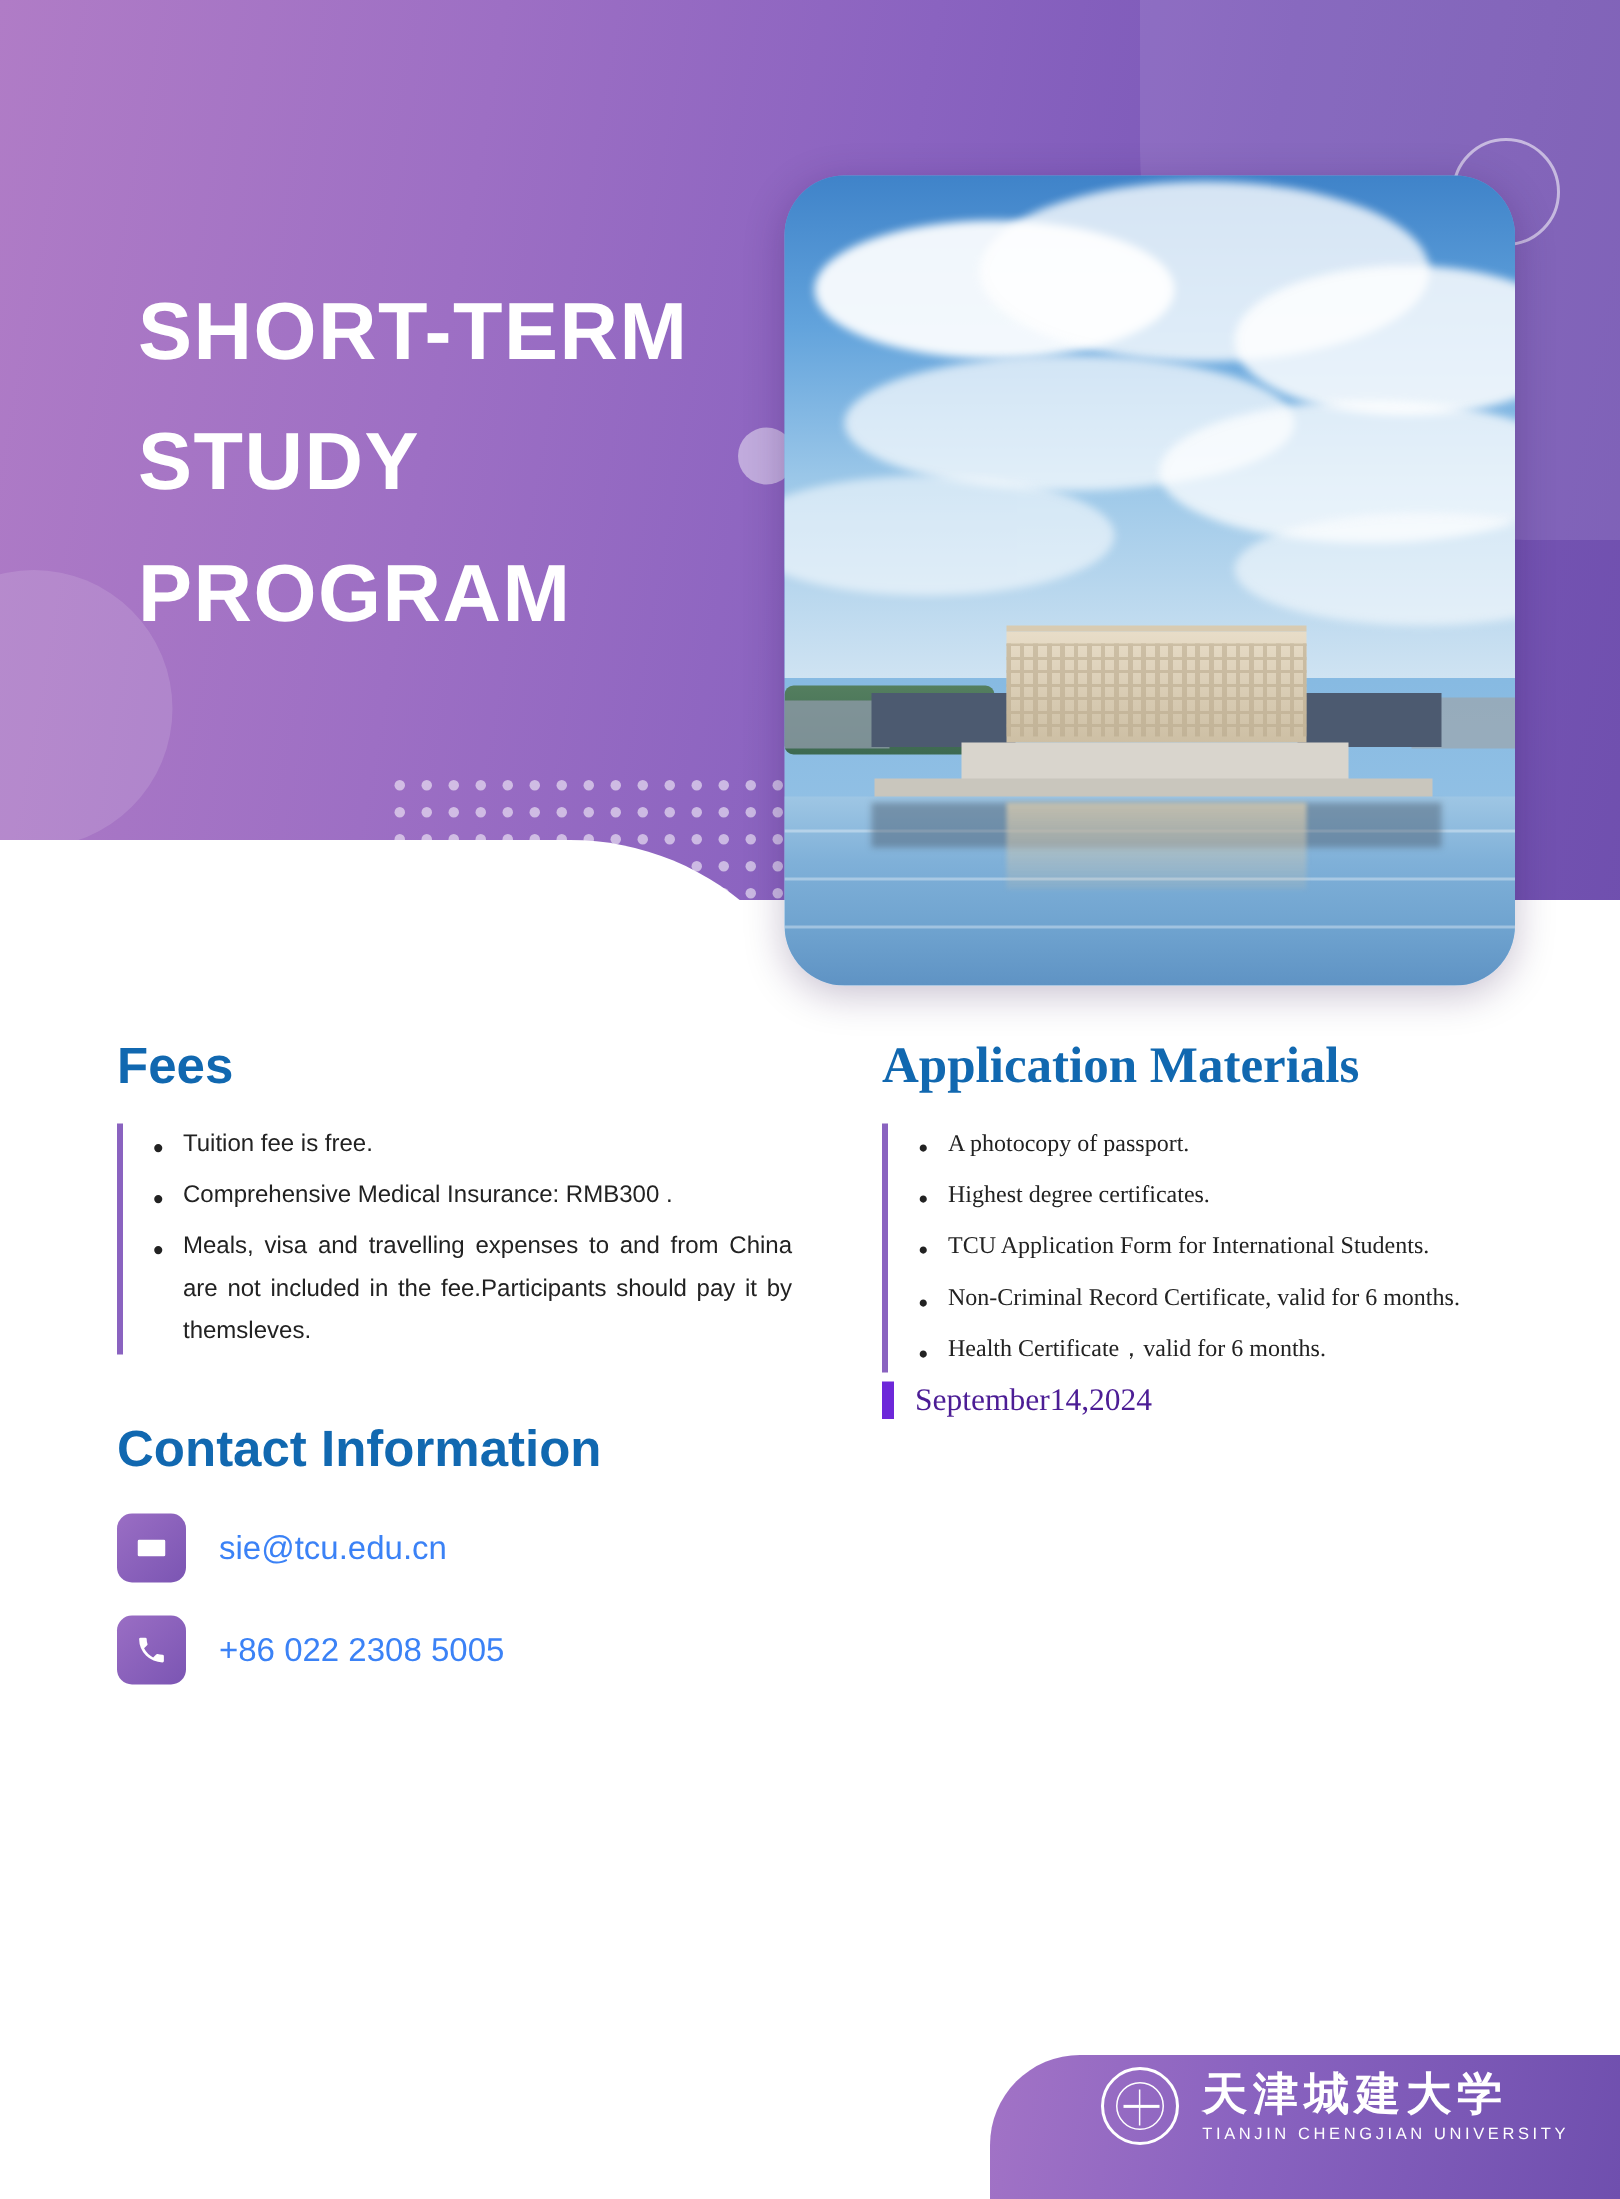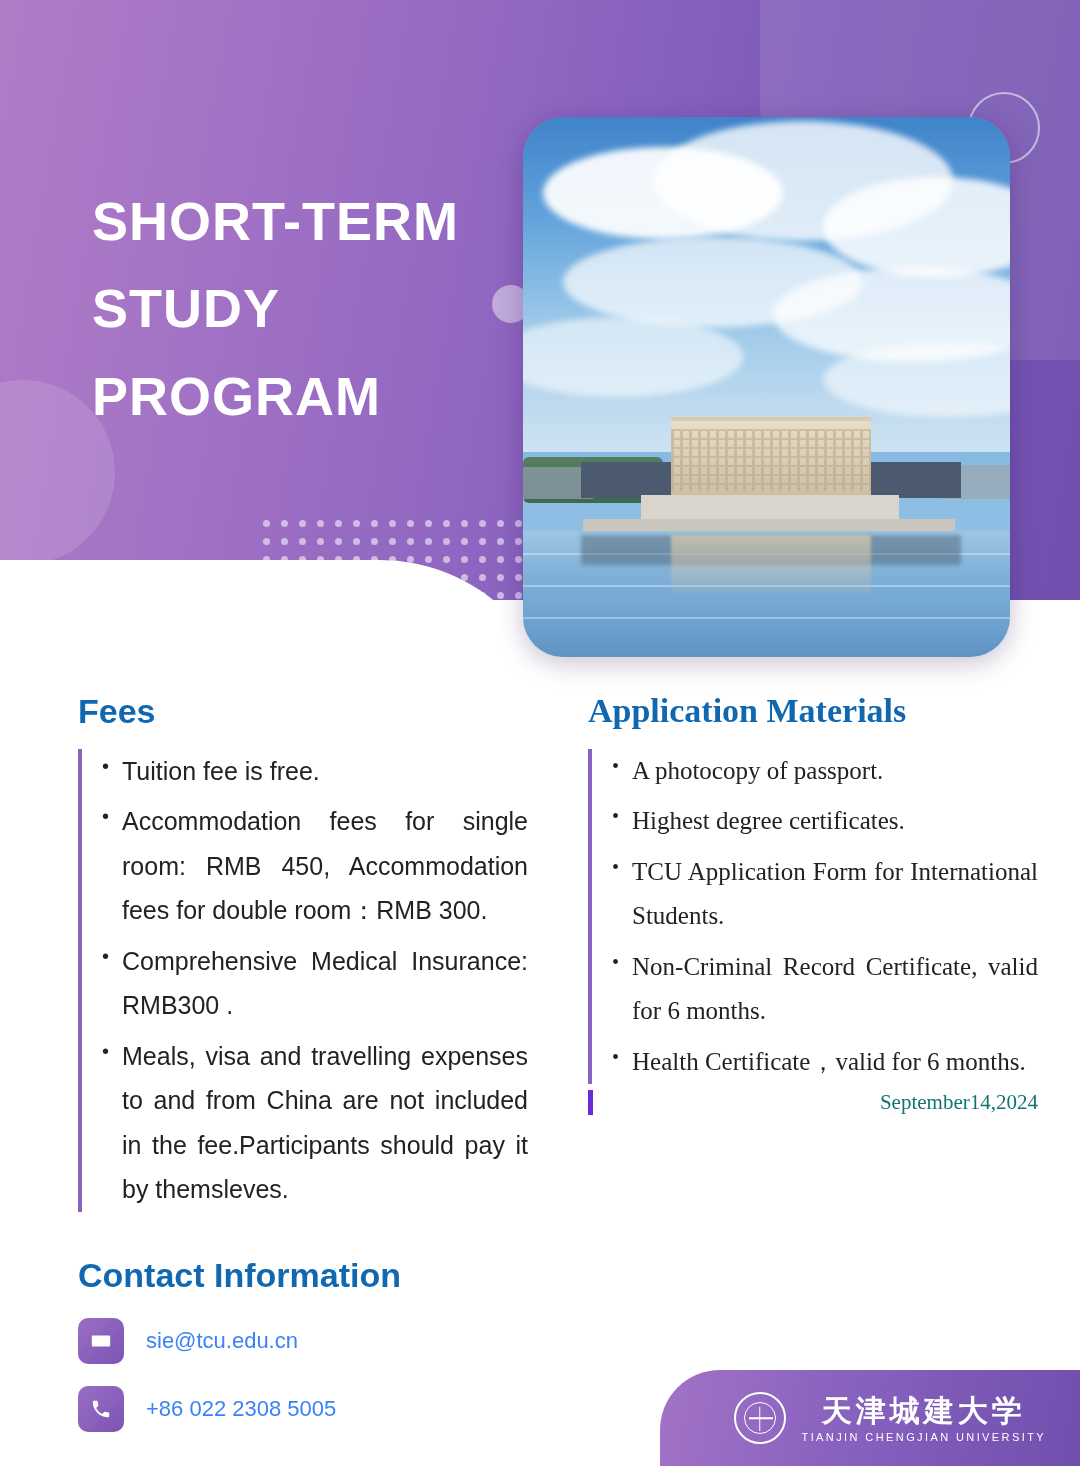--- a/index.html
+++ b/index.html
@@ -118,52 +118,52 @@
 
   h2.sec {
     color:#1168b0; font-size:34px; font-weight:bold; margin:0 0 16px 0; line-height:1.25;
   }
   .bar-list {
     border-left:4px solid #8a63c0; padding-left:16px; margin:0;
   }
   ul.items { list-style:none; margin:0; padding:0; }
   ul.items li {
     position:relative; padding-left:24px; margin-bottom:6px;
-    font-size:25px; color:#222; line-height:1.78; text-align:justify;
+    font-size:16px; color:#222; line-height:1.78; text-align:justify;
   }
   ul.items li::before {
     content:"\2022"; position:absolute; left:4px; top:0; color:#222; font-size:20px;
   }
 
   
   .contact-row { display:flex; align-items:center; margin-top:22px; }
   .ic {
     width:46px; height:46px; border-radius:10px;
     background:linear-gradient(135deg,#9a6ec4,#7b55b3);
     display:flex; align-items:center; justify-content:center;
     color:#fff; margin-right:22px; flex:0 0 auto;
   }
   .ic svg { width:22px; height:22px; fill:#fff; }
   .contact-text { font-size:22px; color:#3b82f6; }
 
   .deadline {
-    border-left:5px solid #6d28d9; padding-left:14px;
-    font-size:21px; color:#0f766e; margin-top:4px;text-align:right;
+    border-left:8px solid #6d28d9; padding-left:14px;
+    font-size:21px; color:#4c1d95; margin-top:4px;
   }
 
   
   .footer {
     position:absolute; left:0; bottom:0; width:1080px; height:96px;
   }
   .footer-band {
     position:absolute; right:0; bottom:0; width:420px; height:96px;
     background:linear-gradient(100deg,#a273c6 0%, #8a63c0 40%, #6f4fae 100%);
     border-top-left-radius:60px;
   }
-  .logo-wrap { position:absolute; right:34px; bottom:22px; display:flex; align-items:center;text-align:center; }
+  .logo-wrap { position:absolute; right:34px; bottom:36px; display:flex; align-items:center; }
   .seal {
     width:52px; height:52px; border-radius:50%; border:2px solid #fff;
     display:flex; align-items:center; justify-content:center; margin-right:16px;
   }
   .seal-inner { width:32px; height:32px; border-radius:50%; border:1.5px solid #fff; position:relative; }
   .seal-inner::after{ content:""; position:absolute; left:50%; top:4px; width:1.5px; height:24px; background:#fff; transform:translateX(-50%);}
   .seal-inner::before{ content:""; position:absolute; top:50%; left:4px; height:1.5px; width:24px; background:#fff; transform:translateY(-50%);}
   .uni-cn { color:#fff; font-size:30px; font-weight:bold; letter-spacing:4px; line-height:1.1; }
   .uni-en { color:#fff; font-size:11px; letter-spacing:2.4px; margin-top:4px; }
 </style>
@@ -287,21 +287,20 @@
   <div class="refl"></div>
 </div>
 
 <div class="content">
 
   <div class="col-left">
     <h2 class="sec">Fees</h2>
     <div class="bar-list">
       <ul class="items" id="fees-list">
           <li>Tuition fee is free.</li>
-          <li>Accommodation fees for single room: RMB 450, Accommodation fees for double room：RMB 300.</li>
           <li>Comprehensive Medical Insurance: RMB300 .</li>
           <li>Meals, visa and travelling expenses to and from China are not included in the fee.Participants should pay it by themsleves.</li>
         </ul>
     </div>
 
     <h2 class="sec" style="margin-top:42px;">Contact Information</h2>
 
     <div class="contact-row">
       <span class="ic">
         <svg viewBox="0 0 24 24">

